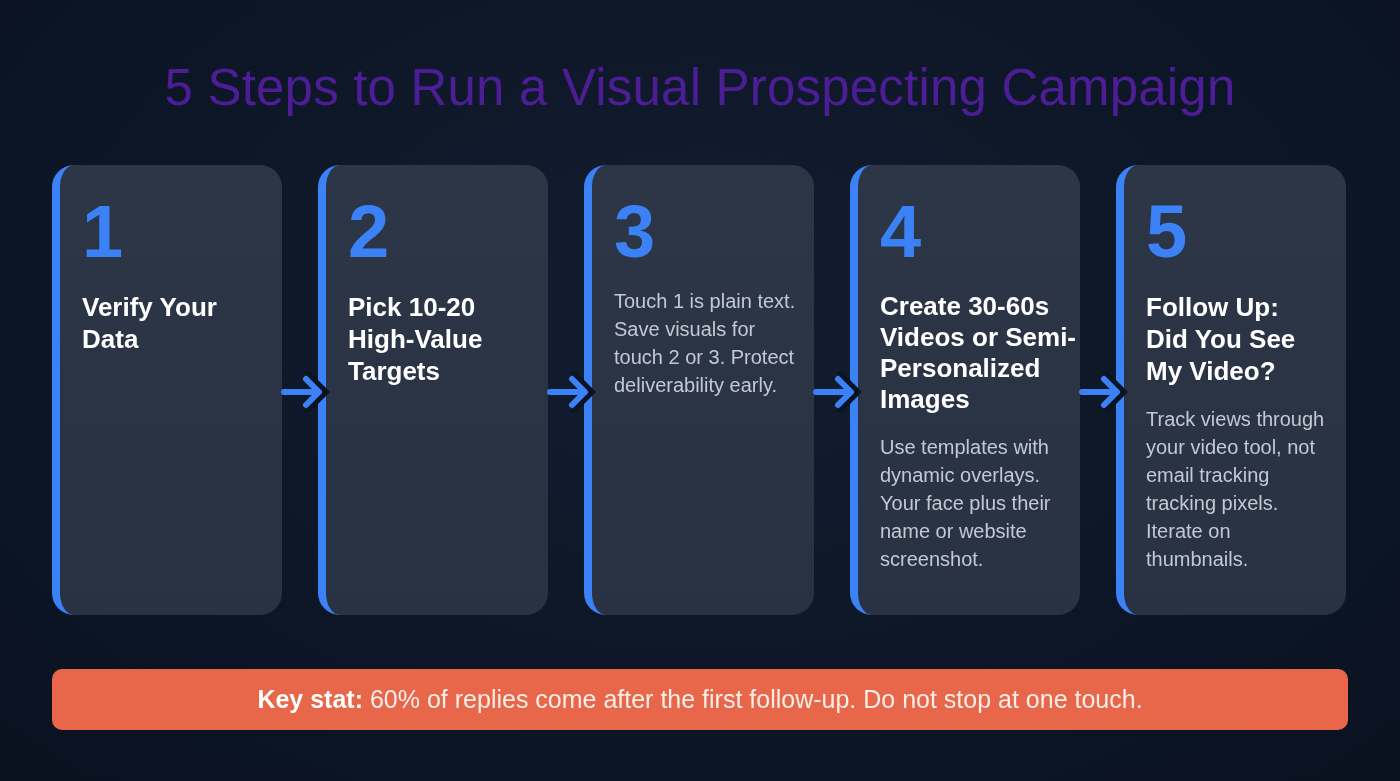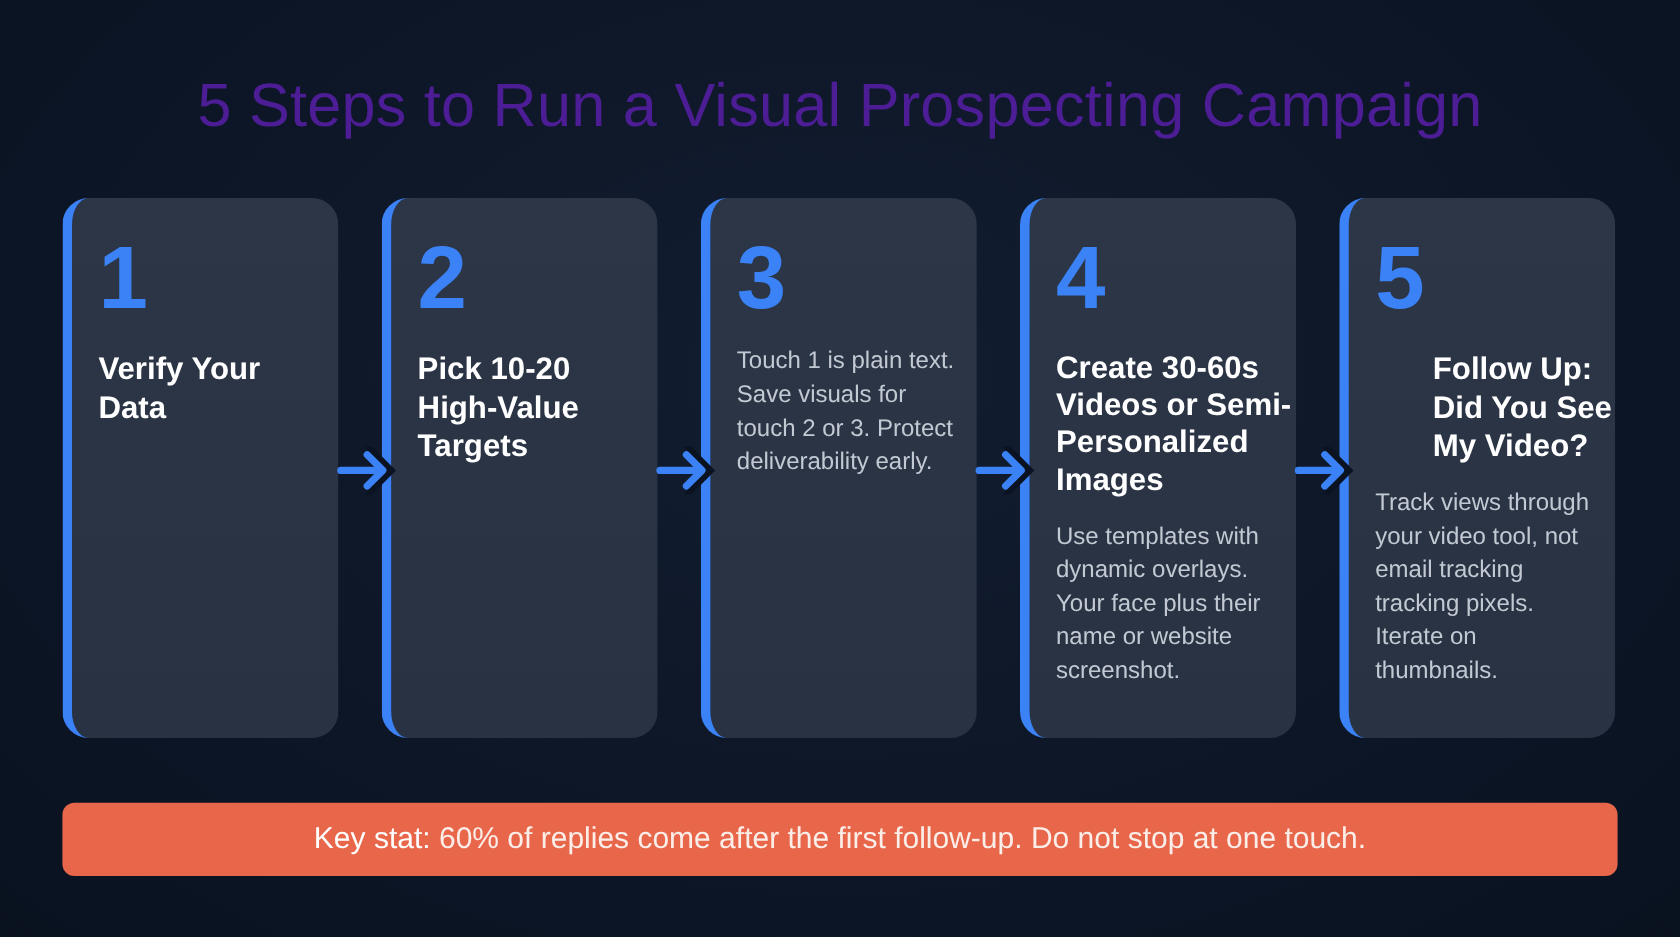--- a/index.html
+++ b/index.html
@@ -41,21 +41,21 @@
   .arrow {
     position: absolute; width: 52px; height: 44px;
   }
   .banner {
     position: absolute; left: 52px; top: 669px; width: 1296px; height: 61px;
     border-radius: 10px;
     background: #e8664a;
     display: flex; align-items: center; justify-content: center;
     font-size: 25px; color: #fbeee9;
   }
-  .banner .label { font-weight: 400; color: #ffffff; margin-right: 7px; }
+  .banner .label { font-weight: 700; color: #ffffff; margin-right: 7px; }
 </style>
 </head>
 <body>
 
 <div class="title">5 Steps to Run a Visual Prospecting Campaign</div>
 
 <div class="card" style="left:52px;">
   <div class="num">1</div>
   <div class="heading" style="width:170px;">Verify Your Data</div>
 </div>
@@ -71,21 +71,21 @@
 </div>
 
 <div class="card" style="left:850px;">
   <div class="num">4</div>
   <div class="heading" style="width:200px; line-height:31px;">Create 30-60s Videos or Semi-Personalized Images</div>
   <div class="body" style="width:180px;">Use templates with dynamic overlays. Your face plus their name or website screenshot.</div>
 </div>
 
 <div class="card" style="left:1116px;">
   <div class="num">5</div>
-  <div class="heading" style="width:170px;margin-left:48px;">Follow Up: Did You See My Video?</div>
+  <div class="heading" style="width:170px;">Follow Up: Did You See My Video?</div>
   <div class="body" style="width:180px;">Track views through your video tool, not email tracking tracking pixels. Iterate on thumbnails.</div>
 </div>
 
 <svg class="arrow" style="left:280px; top:370px;" viewBox="0 0 52 44">
   <path d="M30 2 L50 22 L30 42 L24 42 L40 22 L24 2 Z" fill="#0b1322"></path>
   <line x1="4" y1="22" x2="38" y2="22" stroke="#3b82f6" stroke-width="6" stroke-linecap="round"></line>
   <polyline points="26,9 39,22 26,35" fill="none" stroke="#3b82f6" stroke-width="6" stroke-linecap="round" stroke-linejoin="round"></polyline>
 </svg>
 <svg class="arrow" style="left:546px; top:370px;" viewBox="0 0 52 44">
   <path d="M30 2 L50 22 L30 42 L24 42 L40 22 L24 2 Z" fill="#0b1322"></path>

